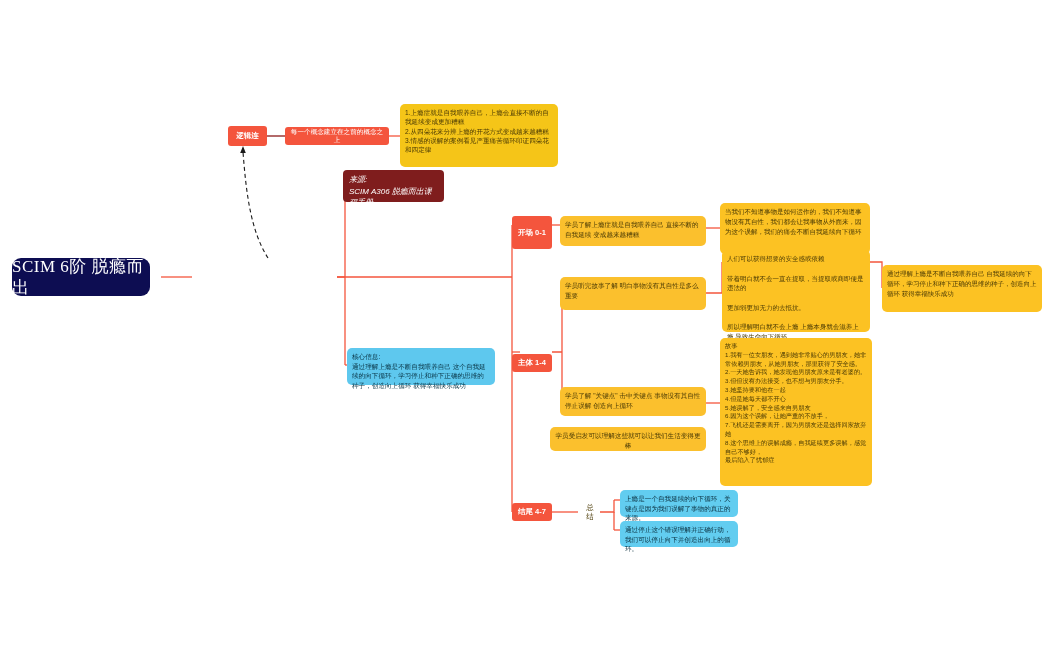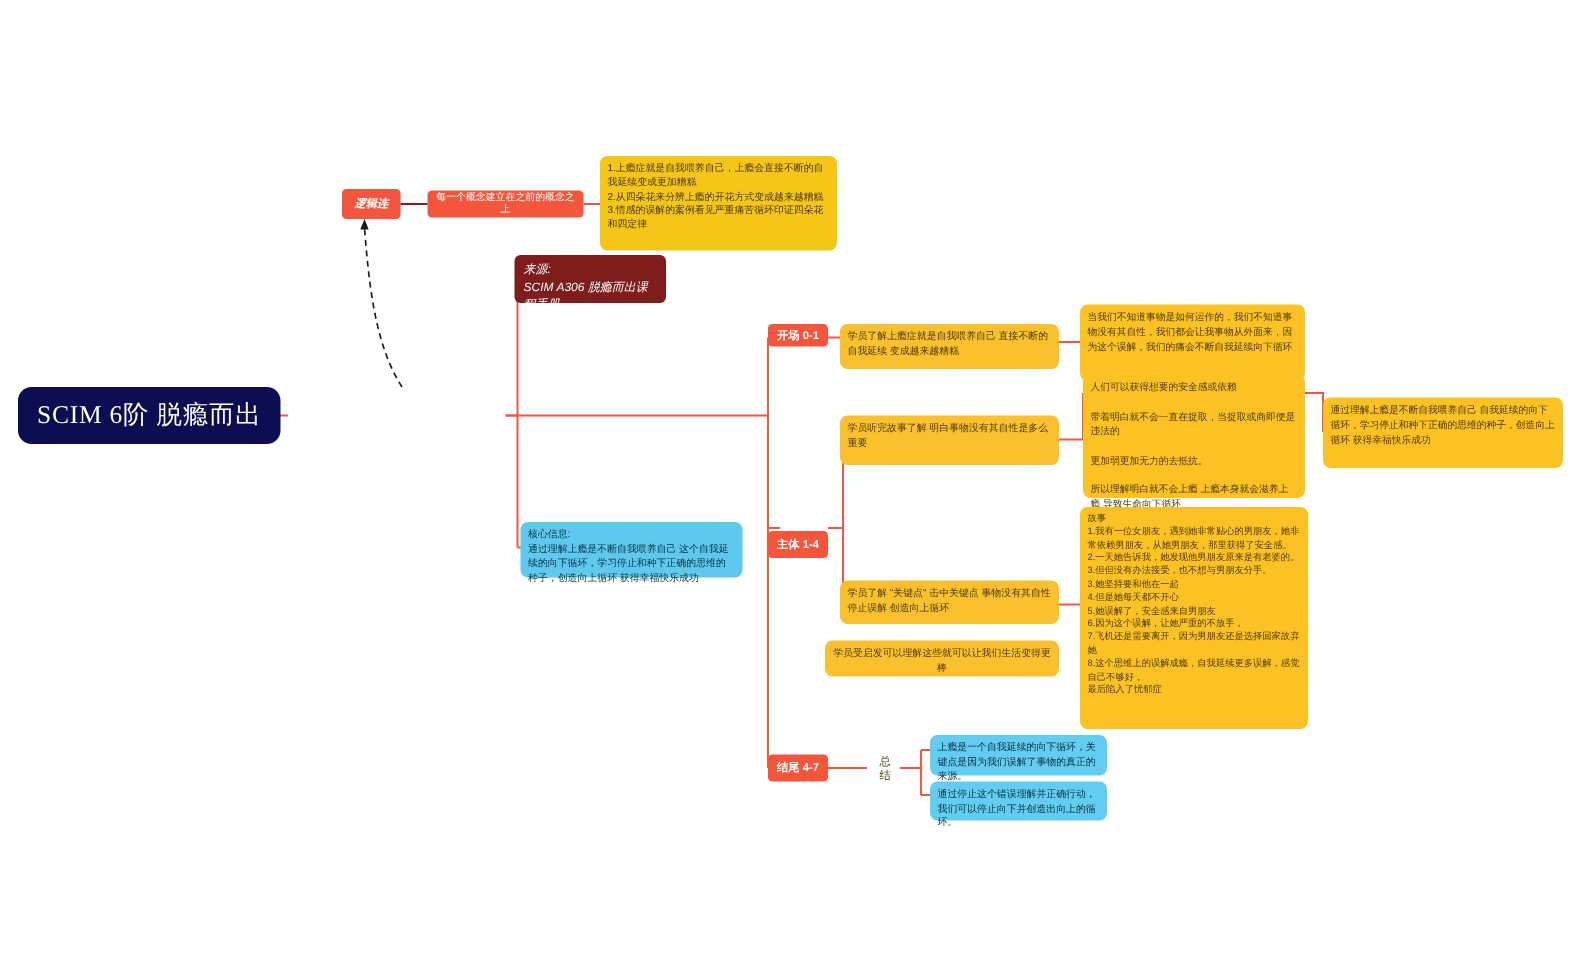--- a/index.html
+++ b/index.html
@@ -189,39 +189,39 @@
     <g fill="none" stroke="#8a1a1a" stroke-width="1.3">
 
       <path d="M267,136 L285,136"></path>
     </g>
     <g fill="none" stroke="#f4553d" stroke-width="1.3">
 
       <path d="M389,136 L400,136"></path>
     </g>
   </svg>
 
-  <div class="node n-root" style="left:12px; top:258px; width:175px; height:38px;">SCIM 6阶 脱瘾而出</div>
-
-
-  <div class="node n-red" style="left:228px; top:126px; width:39px; height:20px;font-style:italic;">逻辑连</div>
+  <div class="node n-root" style="left:12px; top:258px; width:138px; height:38px;">SCIM 6阶 脱瘾而出</div>
+
+
+  <div class="node n-red" style="left:228px; top:126px; width:39px; height:20px;">逻辑连</div>
 
   <div class="node n-red" style="left:285px; top:127px; width:104px; height:18px; font-weight:normal; font-size:6.6px;">每一个概念建立在之前的概念之上</div>
 
   <div class="node n-yellow" style="left:400px; top:104px; width:158px; height:63px;">1.上瘾症就是自我喂养自己，上瘾会直接不断的自我延续变成更加糟糕
 2.从四朵花来分辨上瘾的开花方式变成越来越糟糕
 3.情感的误解的案例看见严重痛苦循环印证四朵花和四定律</div>
 
   <div class="node n-navy" style="left:343px; top:170px; width:101px; height:32px;">来源:
 SCIM A306 脱瘾而出课程手册
 生活工具三PG01-PG20</div>
 
   <div class="node n-cyan" style="left:347px; top:348px; width:148px; height:37px;">核心信息:
 通过理解上瘾是不断自我喂养自己 这个自我延续的向下循环，学习停止和种下正确的思维的种子，创造向上循环 获得幸福快乐成功</div>
 
-  <div class="node n-red" style="left:512px; top:216px; width:40px; height:15px;">开场 0-1</div>
+  <div class="node n-red" style="left:512px; top:216px; width:40px; height:33px;">开场 0-1</div>
 
   <div class="node n-yellow2" style="left:560px; top:216px; width:146px; height:30px;">学员了解上瘾症就是自我喂养自己 直接不断的自我延续 变成越来越糟糕</div>
 
   <div class="node n-amber" style="left:720px; top:203px; width:150px; height:51px;">当我们不知道事物是如何运作的，我们不知道事物没有其自性，我们都会让我事物从外面来，因为这个误解，我们的痛会不断自我延续向下循环</div>
 
   <div class="node n-red" style="left:512px; top:354px; width:40px; height:18px;">主体 1-4</div>
 
   <div class="node n-yellow2" style="left:560px; top:277px; width:146px; height:33px;">学员听完故事了解 明白事物没有其自性是多么重要</div>
 
   <div class="node n-amber" style="left:722px; top:250px; width:148px; height:82px;">人们可以获得想要的安全感或依赖

